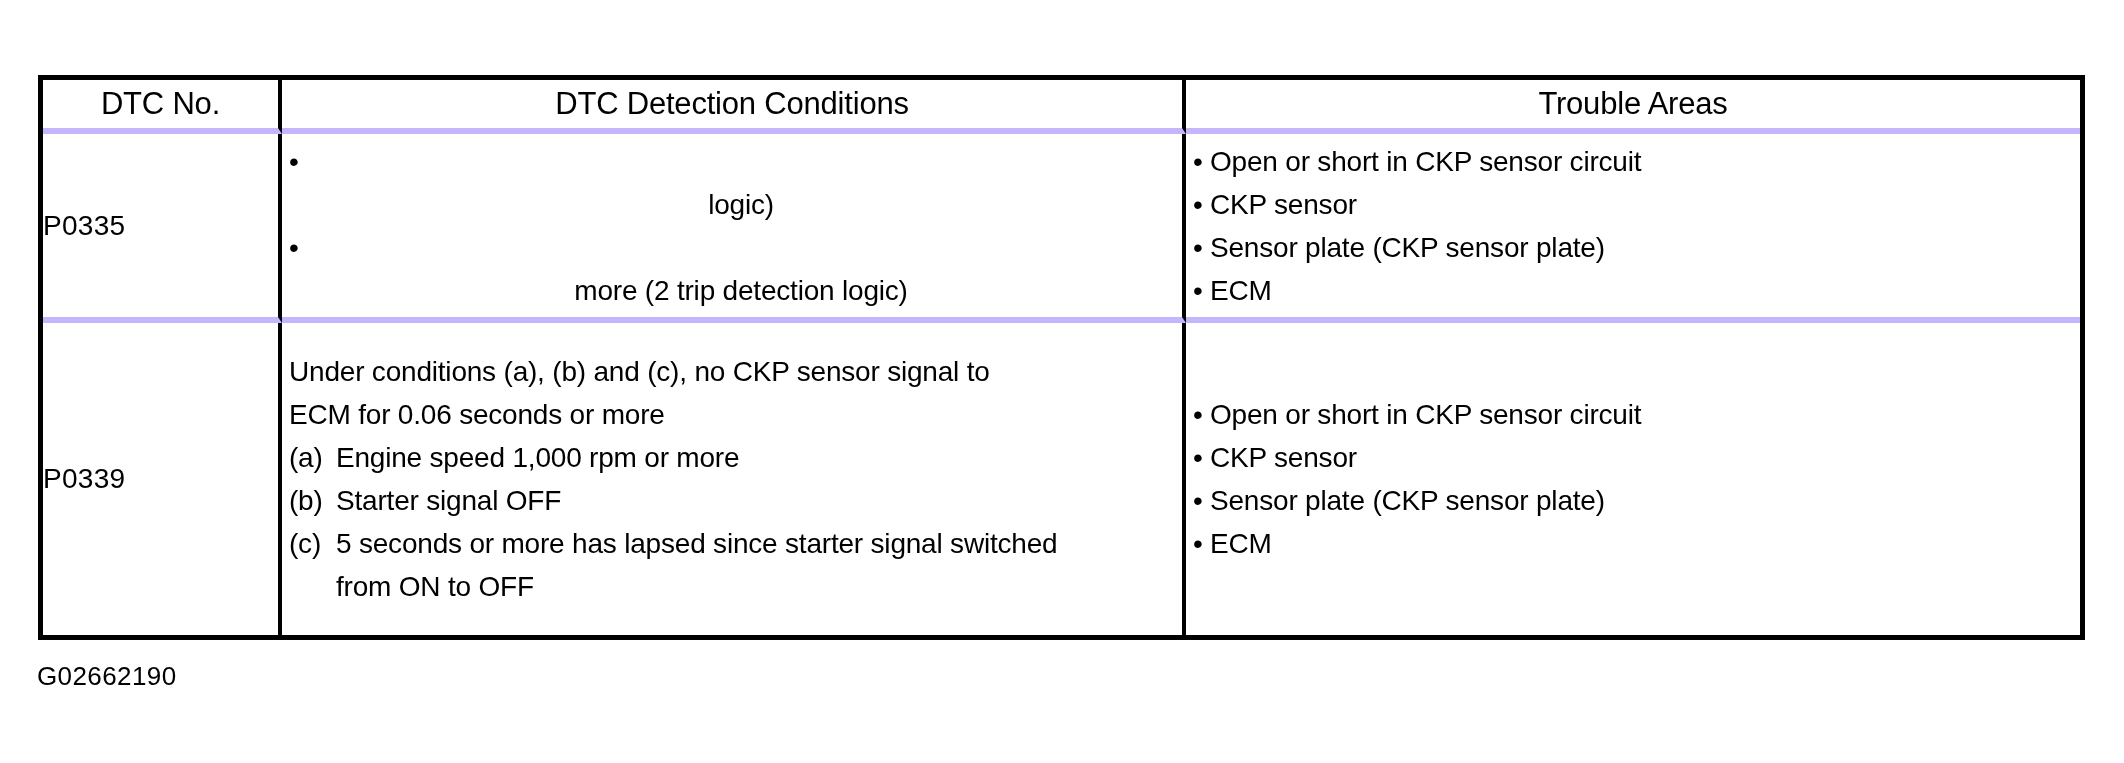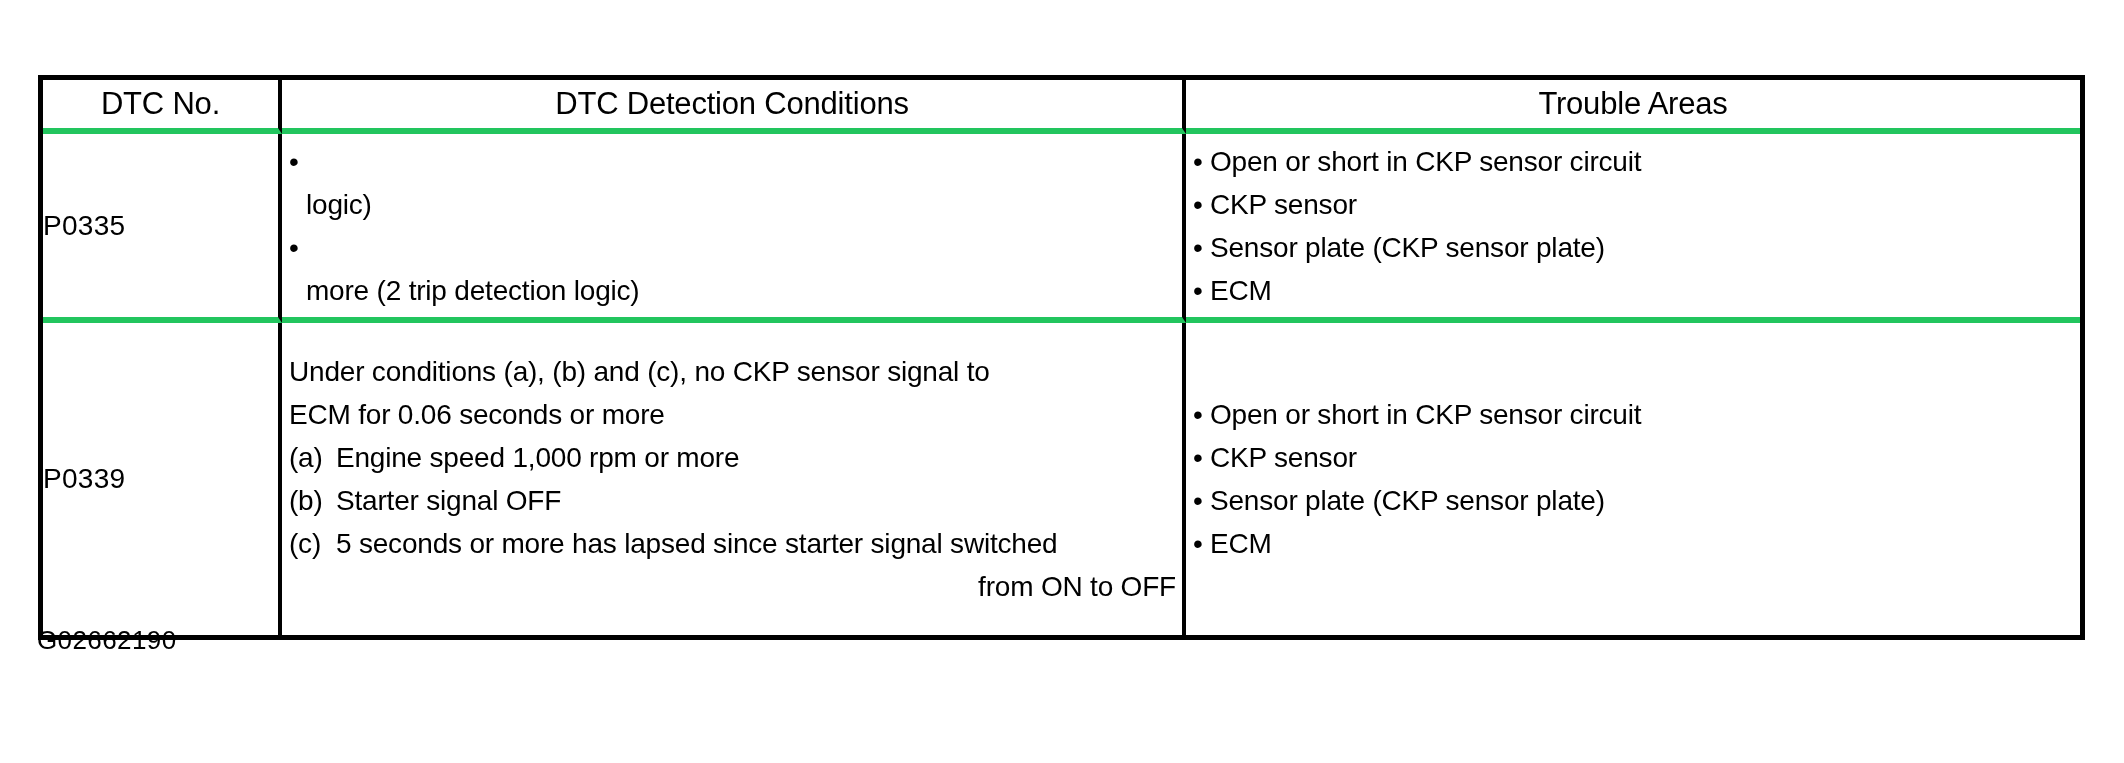--- a/index.html
+++ b/index.html
@@ -20,21 +20,21 @@
     width: 2047px;
     height: 565px;
     border: 5px solid #000;
     background: #fff;
     display: grid;
     grid-template-columns: 239px 904px 1fr;
     grid-template-rows: 54px 189px 1fr;
   }
   .cell { background: #fff; overflow: hidden; }
   .br  { border-right: 4px solid #000; }
-  .bb  { border-bottom: 6px solid #22c55e; }
+  .bb  { border-bottom: 6px solid #c4b5fd; }
   .hdr {
     display: flex;
     align-items: center;
     justify-content: center;
     font-size: 31px;
     letter-spacing: -0.2px;
   }
   .dtc-cell {
     display: flex;
     align-items: center;
@@ -47,26 +47,26 @@
     flex-direction: column;
     justify-content: center;
     font-size: 28px;
     line-height: 43px;
     letter-spacing: -0.2px;
     padding: 4px 6px 4px 7px;
   }
   .line { display: flex; white-space: pre; }
   .bullet { flex: none; width: 17px; }
   .marker { flex: none; width: 47px; }
-  .cont-b { padding-left: 17px; }
-  .cont-l { padding-left: 47px; justify-content: flex-end; }
+  .cont-b { padding-left: 17px; justify-content: center; }
+  .cont-l { padding-left: 47px; }
   .figure-code {
     position: absolute;
     left: 37px;
-    top: 625px;
+    top: 661px;
     font-size: 26px;
     letter-spacing: 0.4px;
   }
 </style>
 </head>
 <body>
 
 <div class="page">
 
   <div class="dtc-table">

